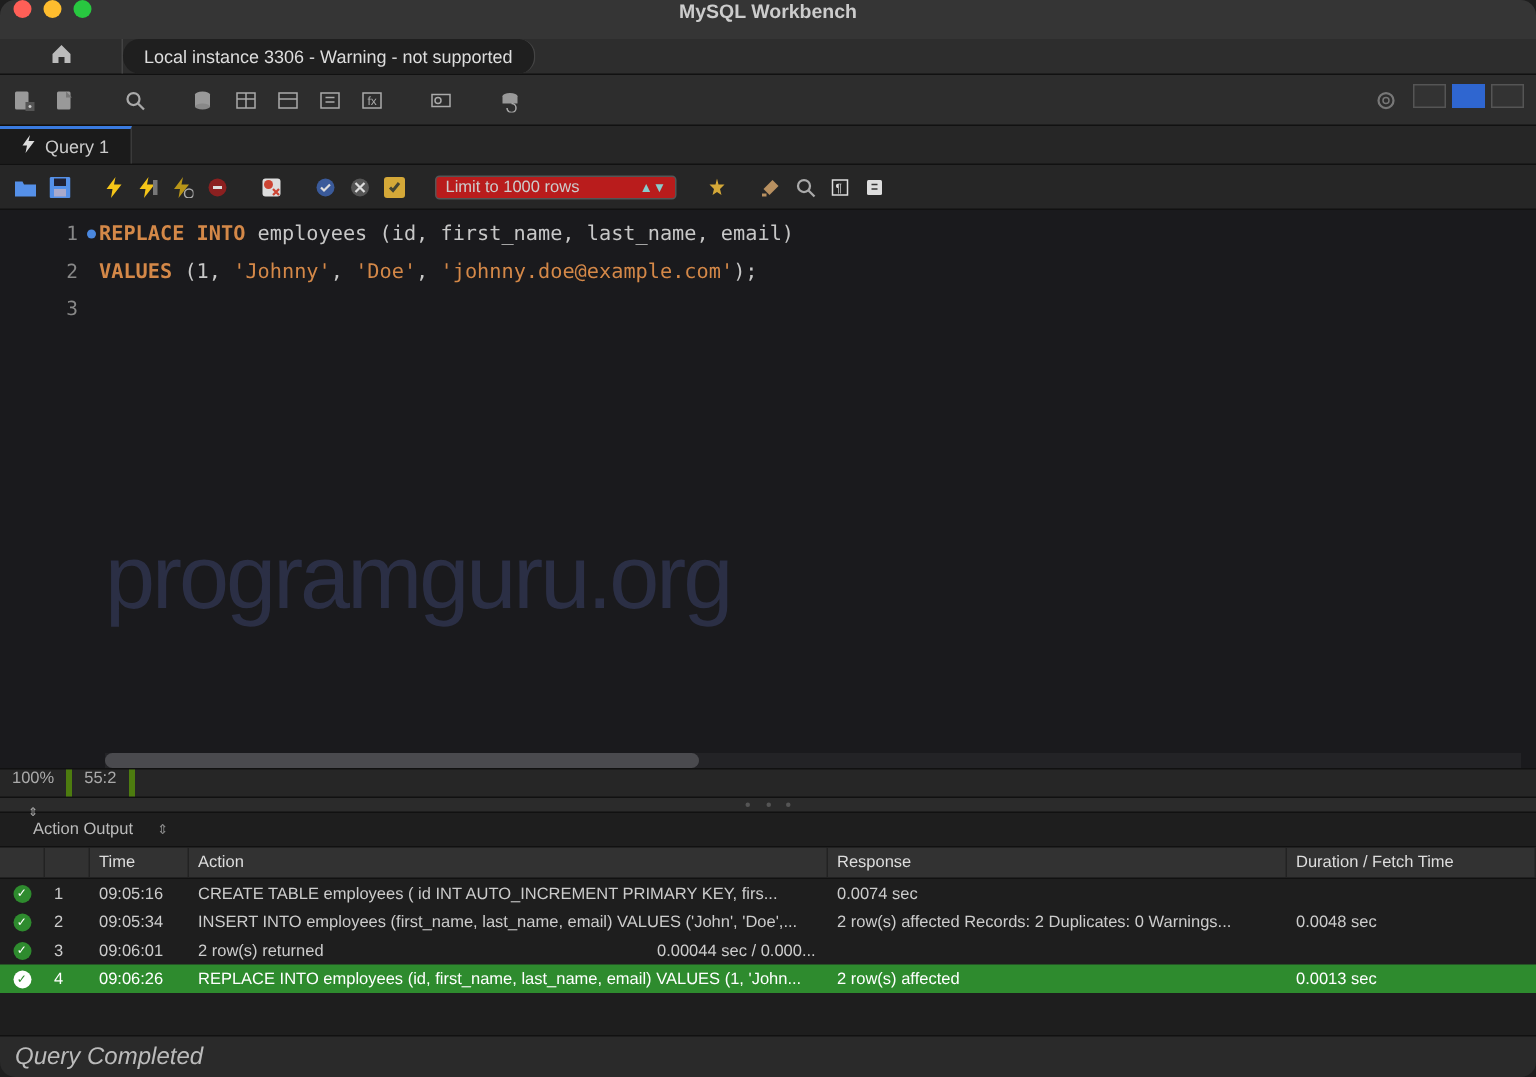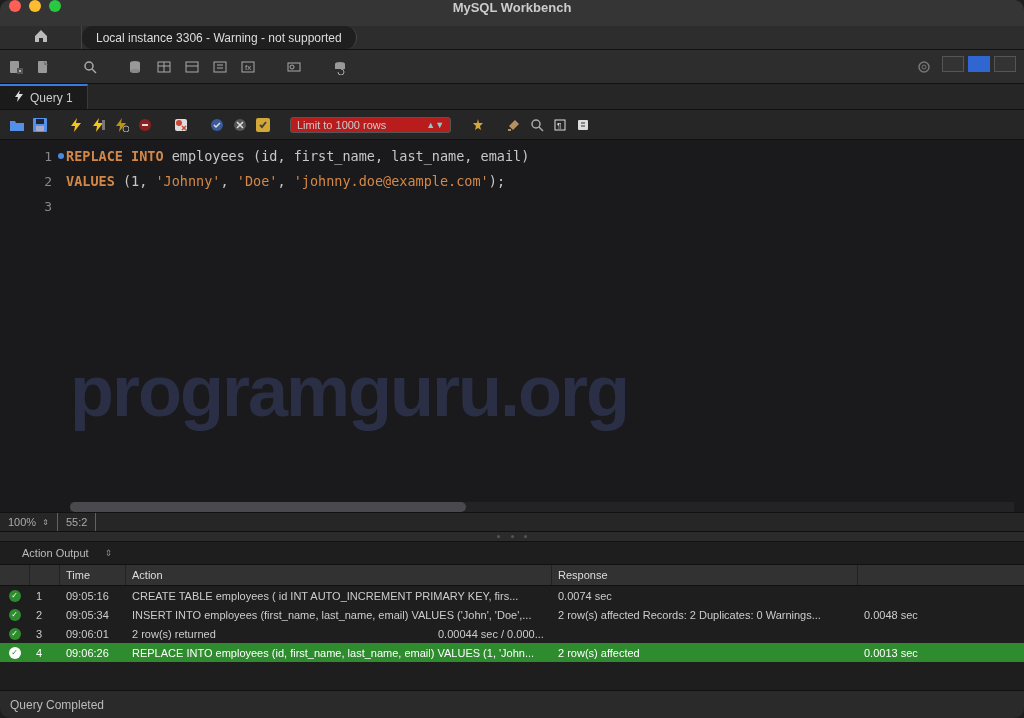--- a/index.html
+++ b/index.html
@@ -97,35 +97,35 @@
 .code {
   flex: 1; padding: 4px 6px; font-family: Menlo, Consolas, monospace;
   font-size: 13.5px; line-height: 25px; color: #c7c7c7; position: relative;
   white-space: pre;
 }
 .kw { color: #d48848; font-weight: 600; }
 .str { color: #d48848; }
 .paren { color: #c7c7c7; }
 .num { color: #c7c7c7; }
 .watermark {
-  position: absolute; left: 70px; top: 210px; font-size: 72px;
-  font-weight: 700; color: #2b2f45; font-family: Arial, sans-serif;
+  position: absolute; left: 70px; top: 210px; font-size: 60px;
+  font-weight: 400; color: #2b2f45; font-family: Arial, sans-serif;
   letter-spacing: -2px; pointer-events: none;
 }
 .hscroll {
   position: absolute; bottom: 0; left: 70px; right: 10px; height: 10px;
   background: #232326;
 }
 .hscroll-thumb { width: 42%; height: 100%; background: #4a4a4e; border-radius: 5px; }
 
 .status-row {
   height: 20px; background: #262626; display: flex; align-items: center;
   font-size: 11px; color: #aaa; border-top: 1px solid #111; border-bottom: 1px solid #111;
 }
-.status-cell { padding: 0 8px; border-right: 1px solid #4d7c0f; height: 100%; display: flex; align-items: center; }
+.status-cell { padding: 0 8px; border-right: 4px solid #4d7c0f; height: 100%; display: flex; align-items: center; flex-direction: column; }
 
 .splitter {
   height: 10px; background: #2b2b2b; display: flex; align-items: center; justify-content: center;
   border-bottom: 1px solid #111;
 }
 .splitter .dots { width: 30px; display: flex; justify-content: space-between; }
 .splitter .dots span { width: 3px; height: 3px; background: #555; border-radius: 50%; }
 
 .output-header {
   height: 22px; display: flex; align-items: center; padding: 0 22px;
@@ -155,21 +155,21 @@
 .status-dot {
   width: 12px; height: 12px; border-radius: 50%; background: #2e8b2e;
   display: flex; align-items: center; justify-content: center;
   color: #fff; font-size: 8px;
 }
 .out-row.hl .status-dot { background: #fff; color: #2e8b2e; }
 
 .footer {
   position: absolute; bottom: 0; left: 0; right: 0; height: 28px;
   background: #2a2a2a; display: flex; align-items: center; padding: 0 10px;
-  border-top: 1px solid #111; color: #bbb; font-size: 12px;
+  border-top: 1px solid #111; color: #bbb; font-size: 16px; font-style: italic;
 }
 </style>
 </head>
 <body>
 
 <div class="titlebar">
   <div class="traffic-lights">
     <div class="tl red"></div>
     <div class="tl yellow"></div>
     <div class="tl green"></div>
@@ -415,20 +415,21 @@
   <span class="drop">⇕</span>
 </div>
 
 <div class="out-table">
   <div class="out-head">
     <div class="oc st"></div>
     <div class="oc idx"></div>
     <div class="oc time">Time</div>
     <div class="oc action">Action</div>
     <div class="oc resp">Response</div>
+    <div class="oc dur">Duration / Fetch Time</div>
   </div>
   <div id="out-rows">
       <div class="out-row">
         <div class="oc st">
           <div class="status-dot">✓</div>
         </div>
         <div class="oc idx">1</div>
         <div class="oc time">09:05:16</div>
         <div class="oc action">CREATE TABLE employees (     id INT AUTO_INCREMENT PRIMARY KEY,     firs...</div>
         <div class="oc dur">0.0074 sec</div>

